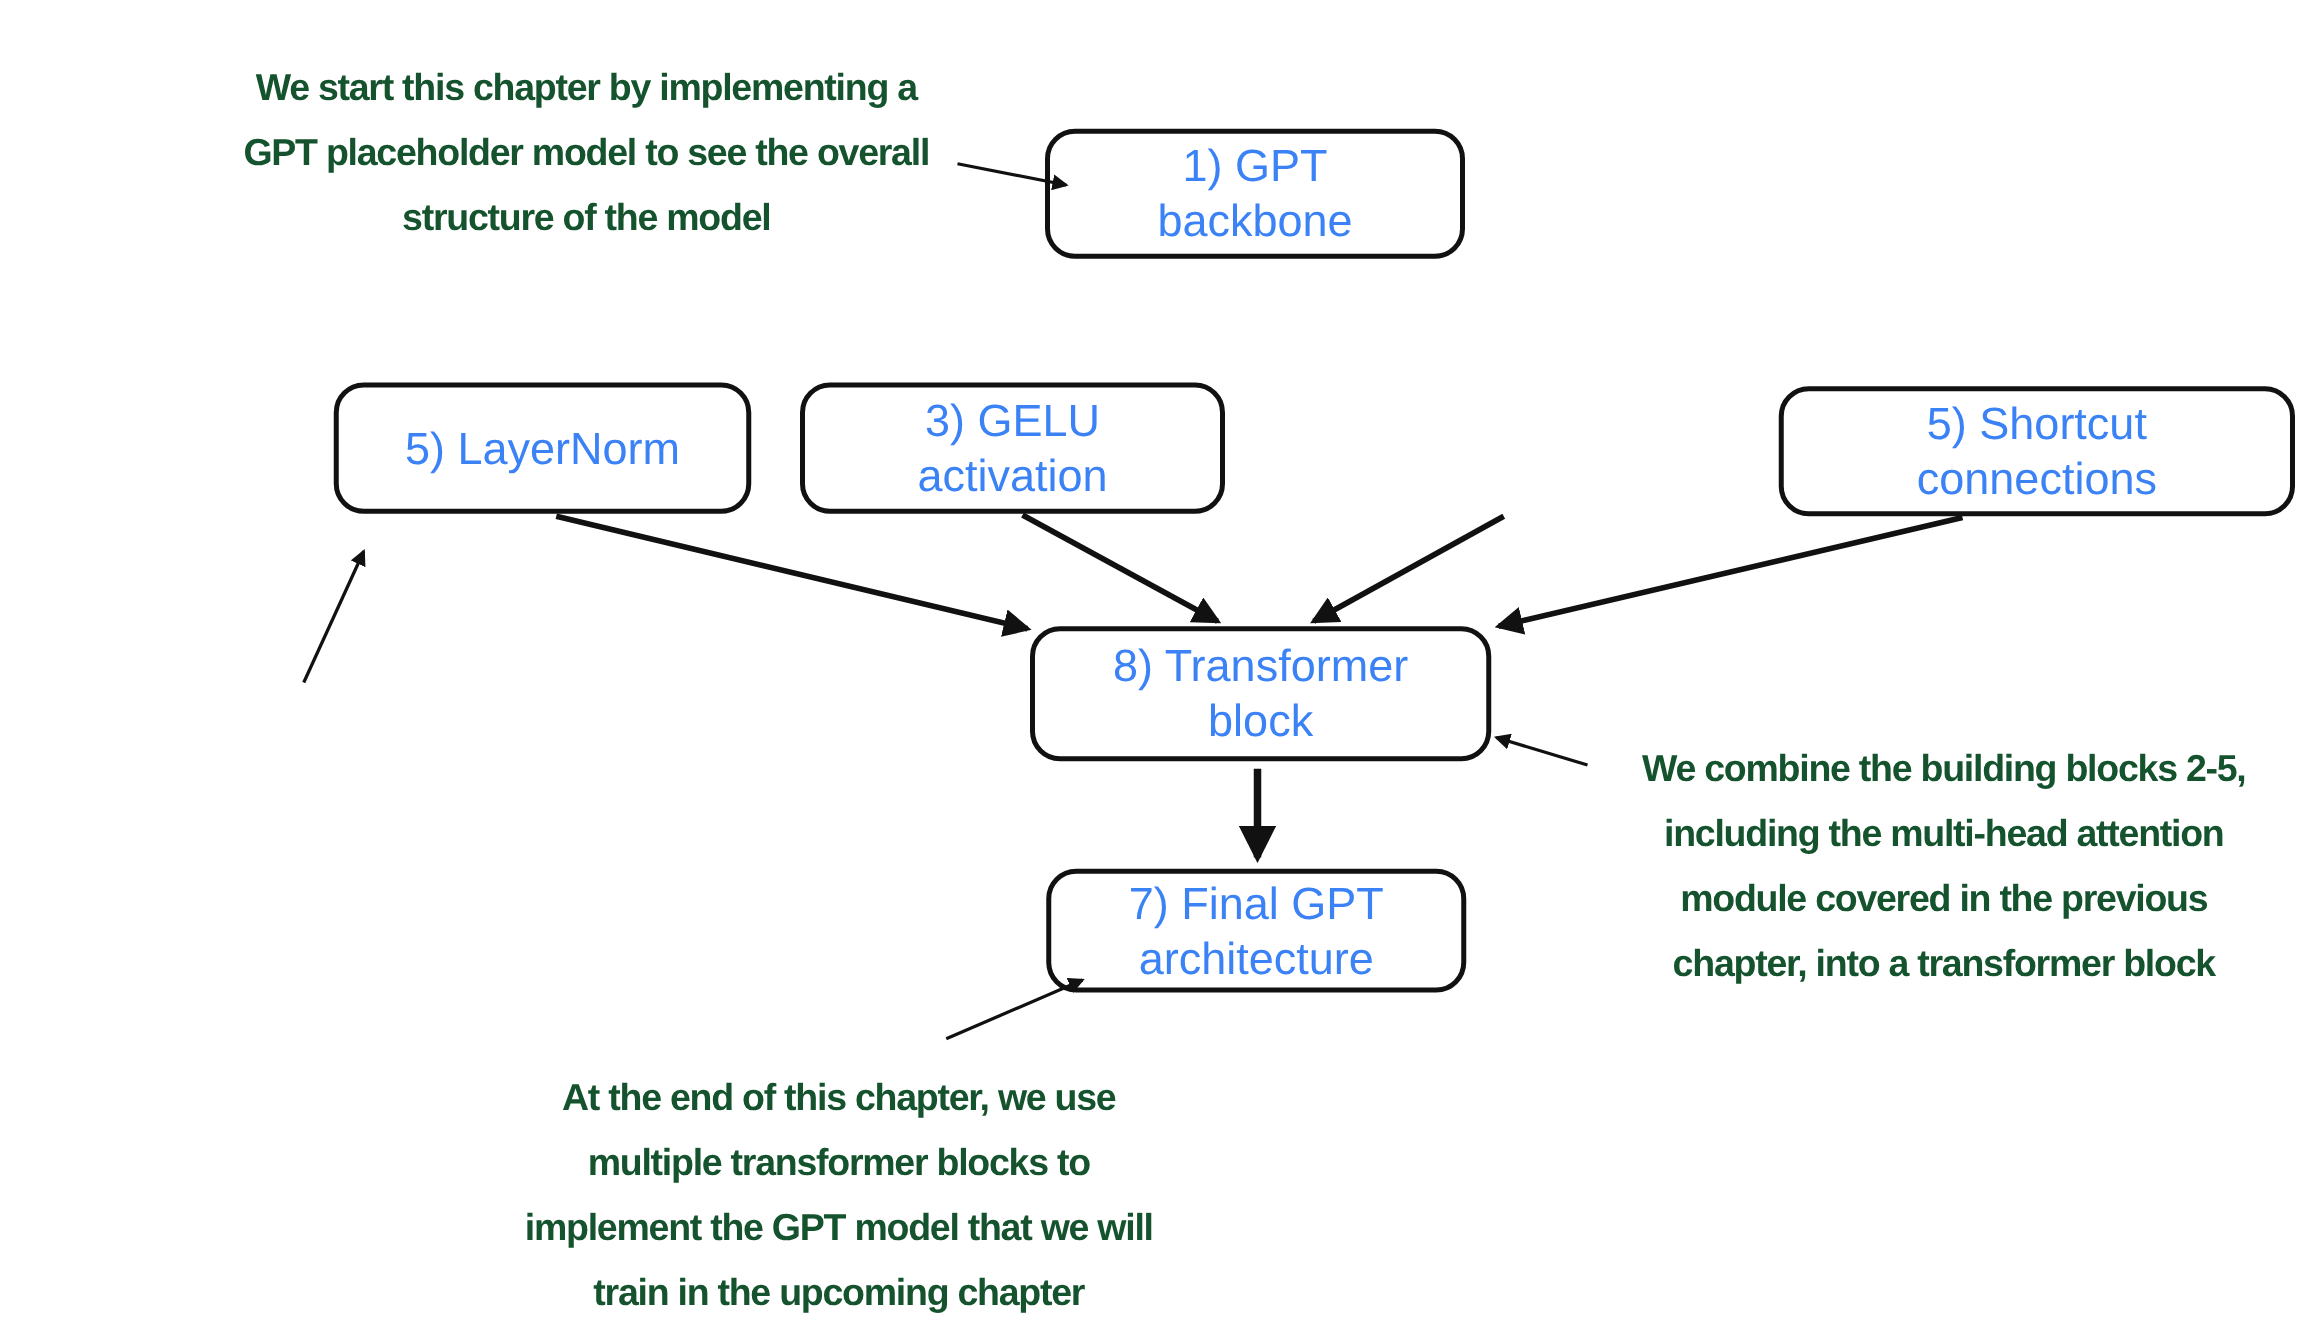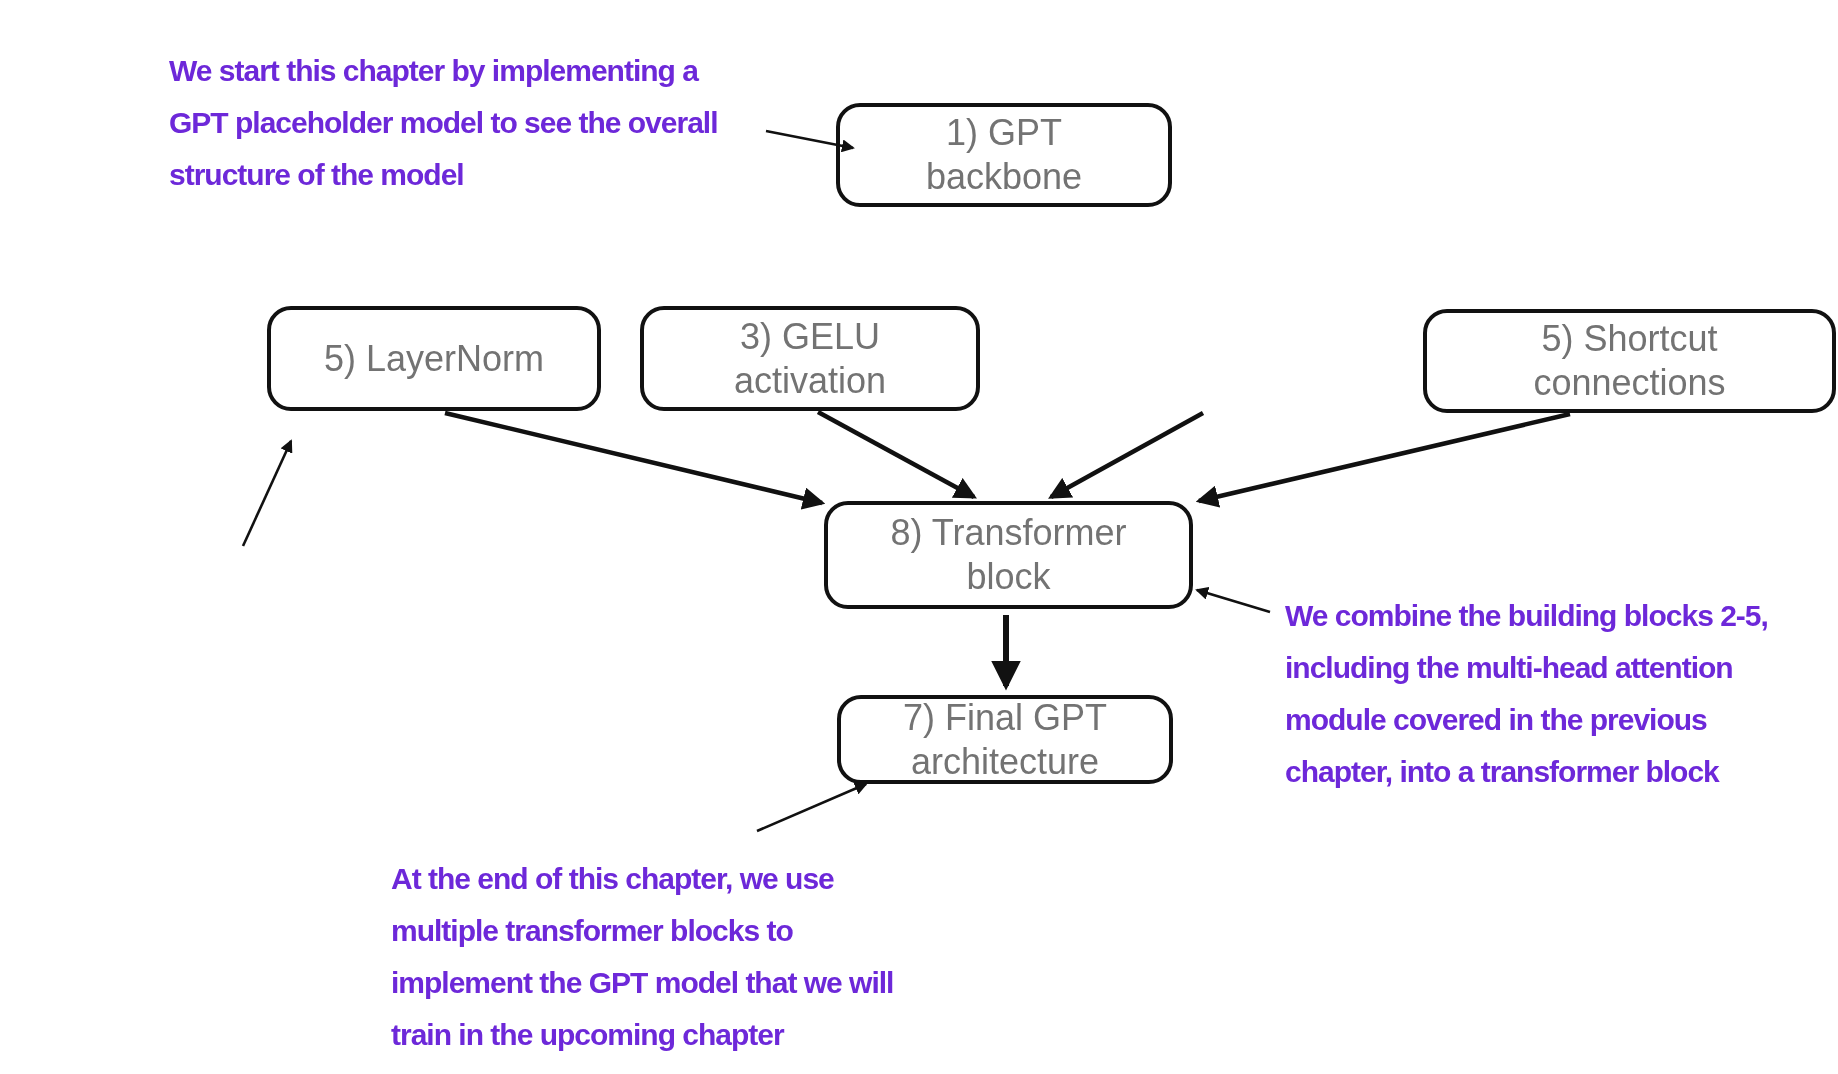--- a/index.html
+++ b/index.html
@@ -34,45 +34,45 @@
     display: flex;
     align-items: center;
     justify-content: center;
     z-index: 2;
   }
   .node-label {
     font-size: 36px;
     line-height: 44px;
     text-align: center;
     white-space: pre-line;
-    color: #737373;
+    color: #3b82f6;
   }
   .note {
     position: absolute;
     font-weight: bold;
     font-size: 30px;
     line-height: 52px;
     letter-spacing: -1px;
-    text-align: left;
+    text-align: center;
     white-space: pre-line;
-    color: #6d28d9;
+    color: #14532d;
     z-index: 1;
   }
   .note-1 { left: 169px; top: 45px;  width: 600px; }
   .note-2 { left: 65px;  top: 524px; width: 620px; }
   .note-3 { left: 1285px;top: 590px; width: 540px; }
   .note-4 { left: 391px; top: 853px; width: 560px; }
 
   .box-1 { left: 836px;  top: 103px; width: 336px; height: 104px; }
   .box-2 { left: 267px;  top: 306px; width: 334px; height: 105px; }
   .box-3 { left: 640px;  top: 306px; width: 340px; height: 105px; }
   .box-4 { left: 1022px; top: 306px; width: 362px; height: 107px; }
   .box-5 { left: 1423px; top: 309px; width: 413px; height: 104px; }
   .box-6 { left: 824px;  top: 501px; width: 369px; height: 108px; }
-  .box-7 { left: 837px;  top: 695px; width: 336px; height: 89px; }
+  .box-7 { left: 837px;  top: 695px; width: 336px; height: 99px; }
 
   .arrow-thick { stroke: #111111; stroke-width: 4.5; fill: none; }
   .arrow-heavy { stroke: #111111; stroke-width: 6;   fill: none; }
   .arrow-thin  { stroke: #111111; stroke-width: 2.6; fill: none; }
 </style>
 </head>
 <body>
 
 <div class="canvas">
 

